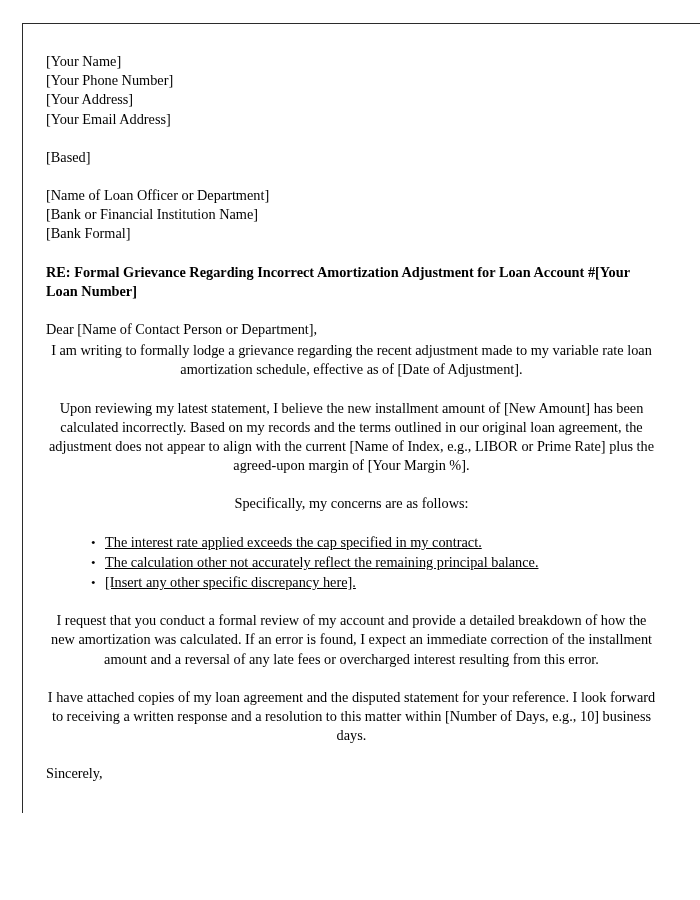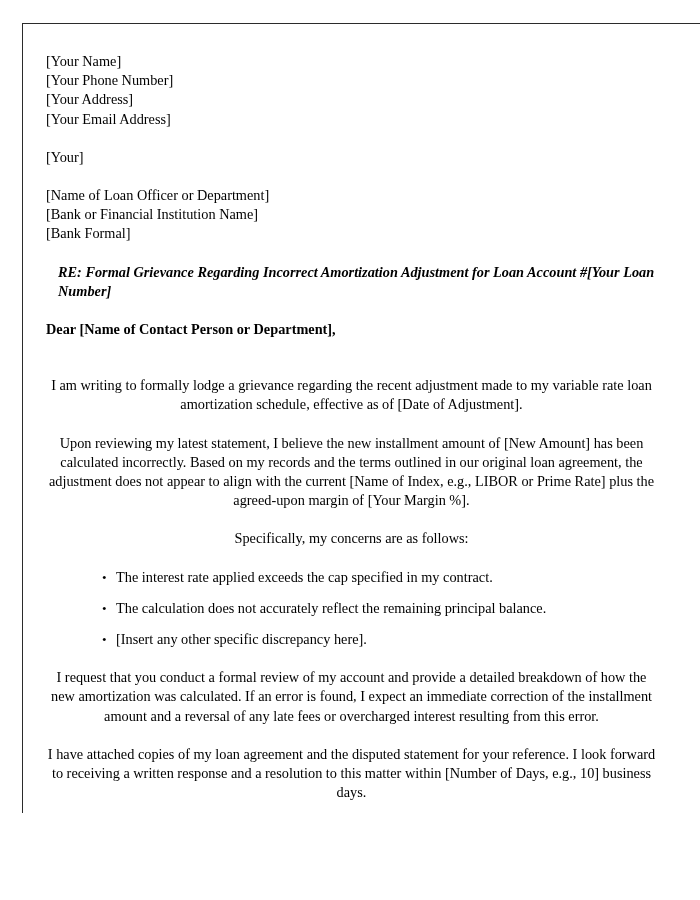--- a/index.html
+++ b/index.html
@@ -40,46 +40,45 @@
   .addr-line {
     white-space: nowrap;
   }
 
   .single-line {
     margin: 0 0 19px 0;
   }
 
   .re-heading {
     font-weight: bold;
-    margin: 0 0 19px 12px;
+    margin: 0 0 19px 0;
     padding-right: 20px;
-    font-style: italic;
   }
 
   .salutation {
-    margin: 0 0 37px 0;
-    font-weight: bold;
+    margin: 0 0 2px 0;
   }
 
   .para {
     margin: 0 0 19px 0;
     padding-right: 18px;
     text-align: center;
   }
 
   ul.concern-list {
     margin: 0 0 19px 0;
     padding: 0 0 0 44px;
     list-style: none;
   }
   ul.concern-list li {
     position: relative;
     padding-left: 14px;
-    margin: 12px;
+    margin: 1px;
     line-height: 19.2px;
+    text-decoration: underline;
   }
   ul.concern-list li::before {
     content: "\2022";
     position: absolute;
     left: 0;
     top: 0;
     font-size: 13px;
   }
 
   .closing {
@@ -92,41 +91,41 @@
 <div id="page-frame">
   <div id="letter-body">
 
     <div class="addr-block">
       <div class="addr-line">[Your Name]</div>
       <div class="addr-line">[Your Phone Number]</div>
       <div class="addr-line">[Your Address]</div>
       <div class="addr-line">[Your Email Address]</div>
     </div>
 
-    <div class="single-line">[Your]</div>
+    <div class="single-line">[Based]</div>
 
     <div class="addr-block">
       <div class="addr-line">[Name of Loan Officer or Department]</div>
       <div class="addr-line">[Bank or Financial Institution Name]</div>
       <div class="addr-line">[Bank Formal]</div>
     </div>
 
     <div class="re-heading">RE: Formal Grievance Regarding Incorrect Amortization Adjustment for Loan Account #[Your Loan Number]</div>
 
     <div class="salutation">Dear [Name of Contact Person or Department],</div>
 
     <p class="para">I am writing to formally lodge a grievance regarding the recent adjustment made to my variable rate loan amortization schedule, effective as of [Date of Adjustment].</p>
 
     <p class="para">Upon reviewing my latest statement, I believe the new installment amount of [New Amount] has been calculated incorrectly. Based on my records and the terms outlined in our original loan agreement, the adjustment does not appear to align with the current [Name of Index, e.g., LIBOR or Prime Rate] plus the agreed-upon margin of [Your Margin %].</p>
 
     <p class="para">Specifically, my concerns are as follows:</p>
 
     <ul class="concern-list">
       <li>The interest rate applied exceeds the cap specified in my contract.</li>
-      <li>The calculation does not accurately reflect the remaining principal balance.</li>
+      <li>The calculation other not accurately reflect the remaining principal balance.</li>
       <li>[Insert any other specific discrepancy here].</li>
     </ul>
 
     <p class="para">I request that you conduct a formal review of my account and provide a detailed breakdown of how the new amortization was calculated. If an error is found, I expect an immediate correction of the installment amount and a reversal of any late fees or overcharged interest resulting from this error.</p>
 
     <p class="para">I have attached copies of my loan agreement and the disputed statement for your reference. I look forward to receiving a written response and a resolution to this matter within [Number of Days, e.g., 10] business days.</p>
 
     <div class="closing">Sincerely,</div>
 
   </div>

